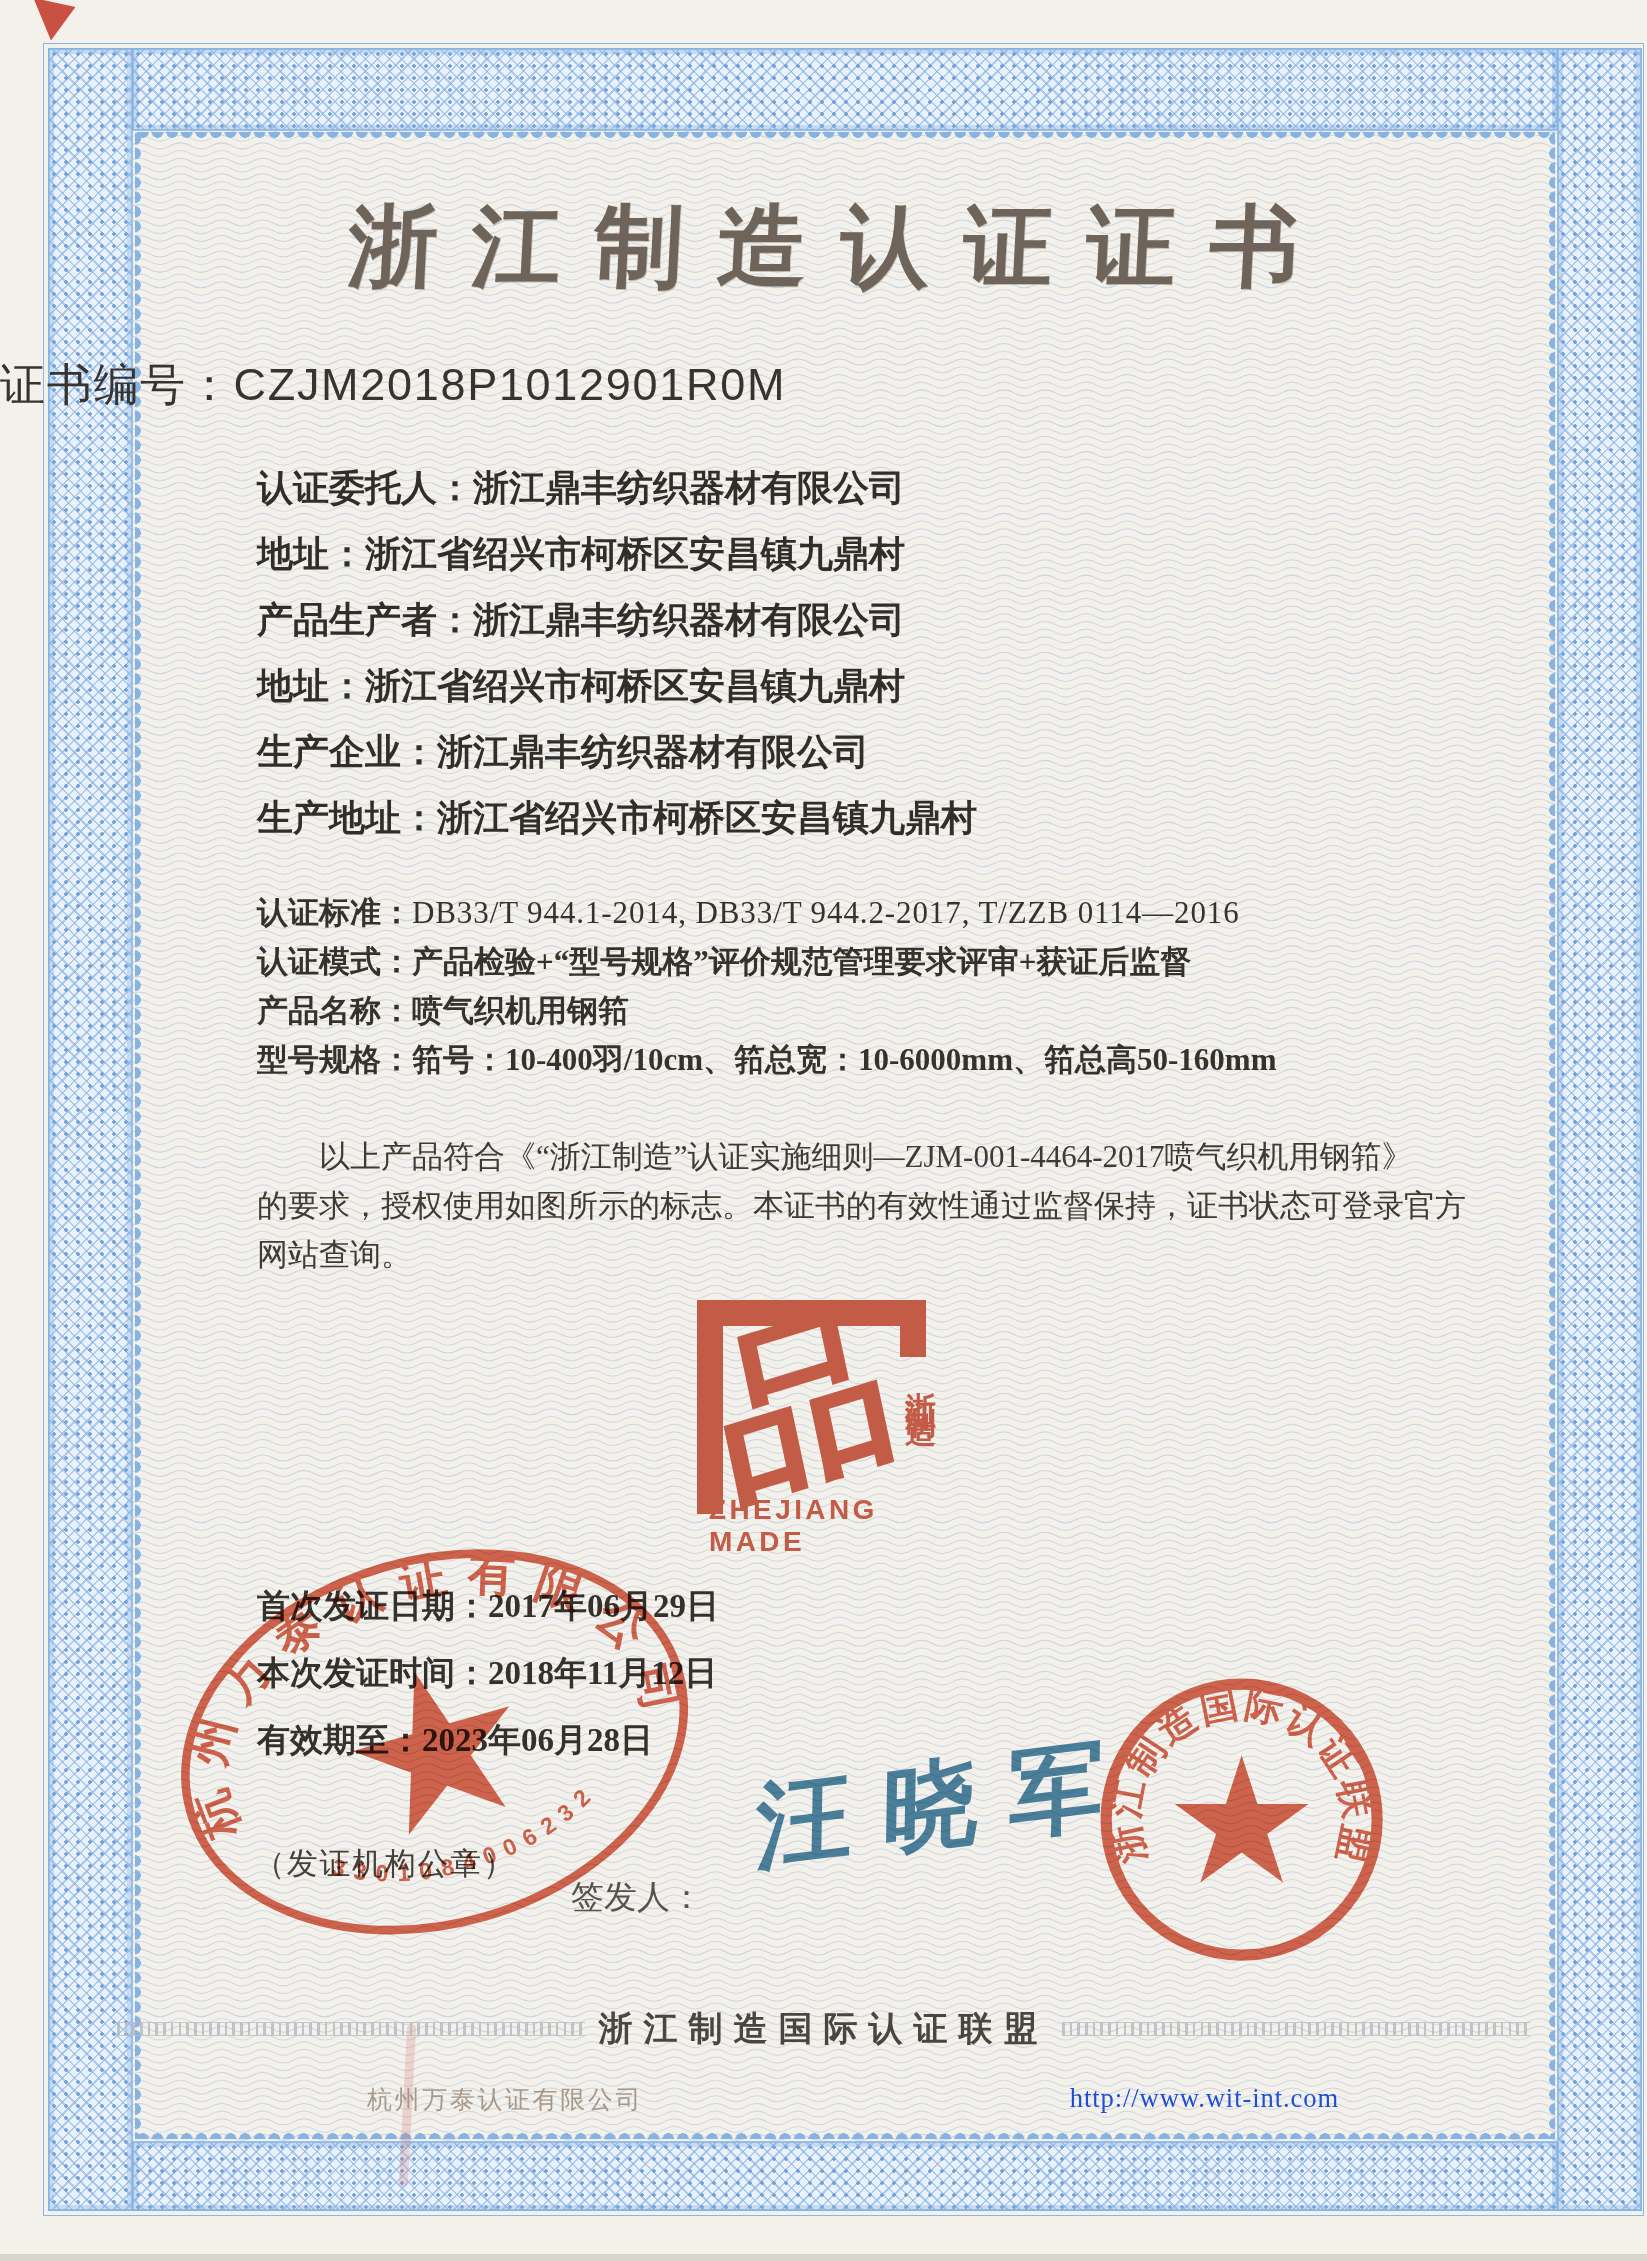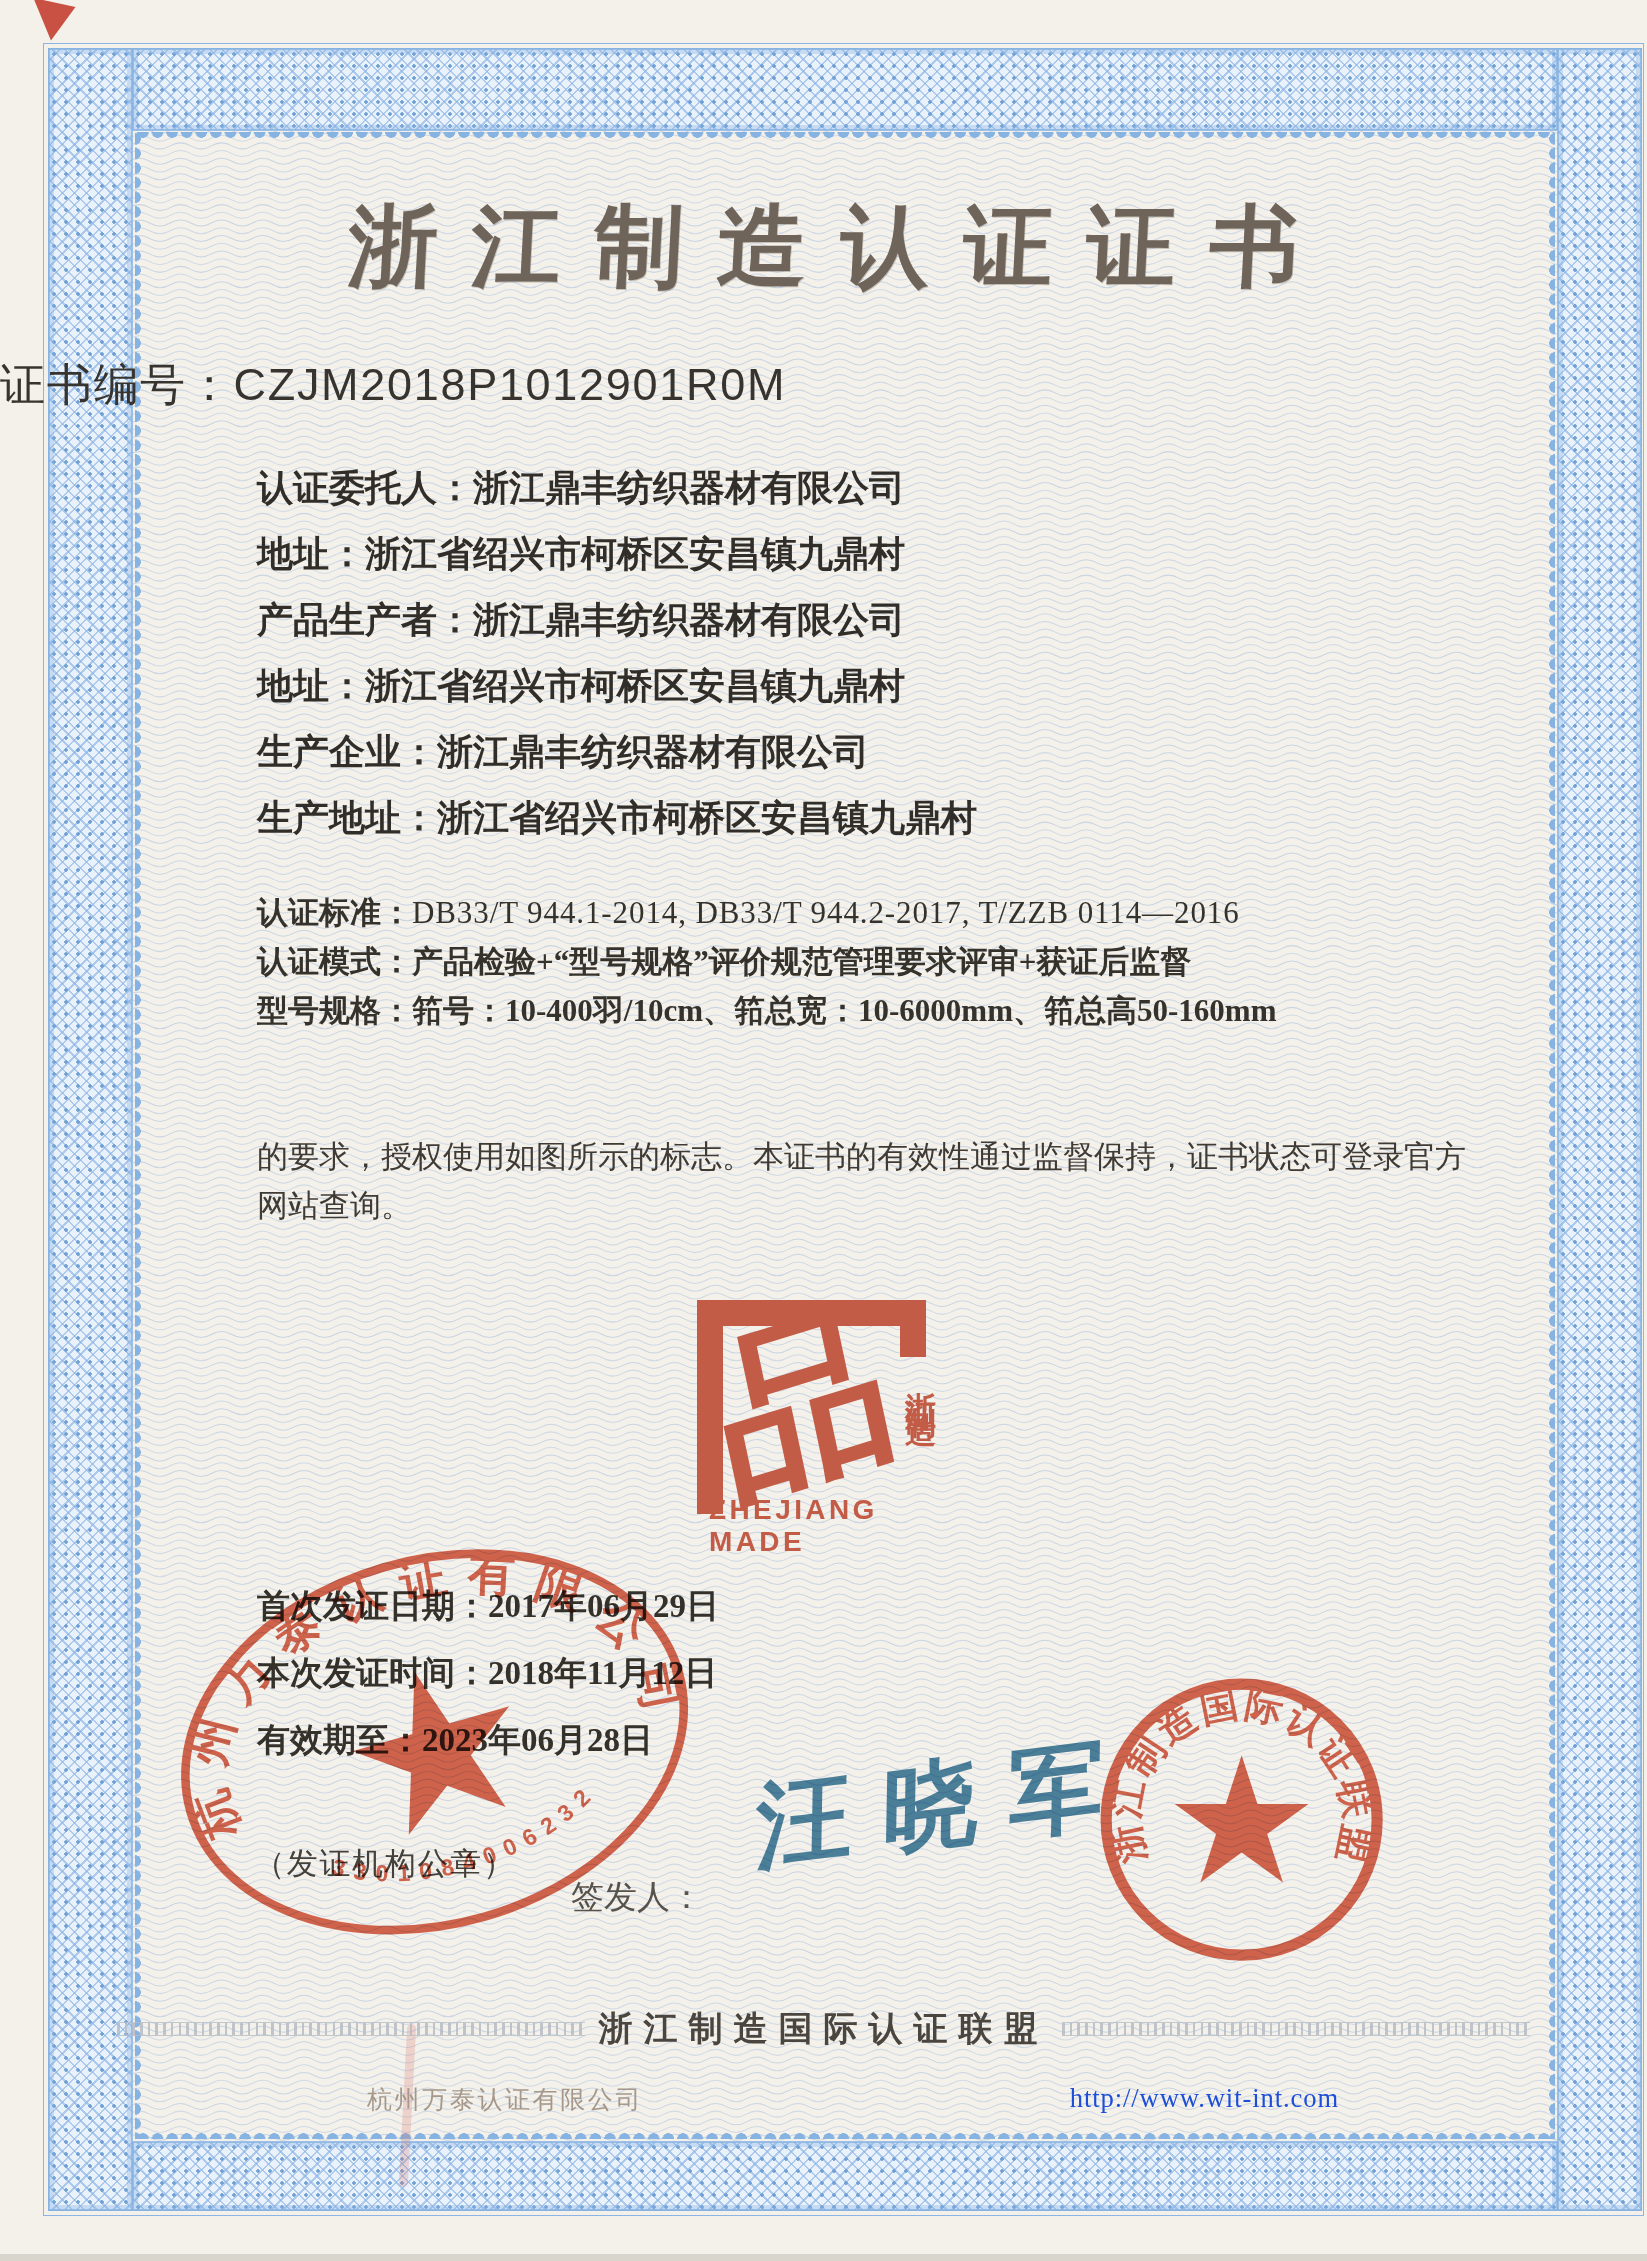--- a/index.html
+++ b/index.html
@@ -408,24 +408,26 @@
   <div class="frow"><span>地址：</span><span>浙江省绍兴市柯桥区安昌镇九鼎村</span></div>
   <div class="frow"><span>产品生产者：</span><span>浙江鼎丰纺织器材有限公司</span></div>
   <div class="frow"><span>地址：</span><span>浙江省绍兴市柯桥区安昌镇九鼎村</span></div>
   <div class="frow"><span>生产企业：</span><span>浙江鼎丰纺织器材有限公司</span></div>
   <div class="frow"><span>生产地址：</span><span>浙江省绍兴市柯桥区安昌镇九鼎村</span></div>
 </div>
 
 <div class="abs specs">
   <div class="srow"><span class="slabel">认证标准：</span><span class="sval">DB33/T 944.1-2014, DB33/T 944.2-2017, T/ZZB 0114—2016</span></div>
   <div class="srow"><span class="slabel">认证模式：</span><span class="sval">产品检验+“型号规格”评价规范管理要求评审+获证后监督</span></div>
+  <div class="srow"><span class="slabel">产品名称：</span><span class="sval">喷气织机用钢筘</span></div>
   <div class="srow"><span class="slabel">型号规格：</span><span class="sval">筘号：10-400羽/10cm、筘总宽：10-6000mm、筘总高50-160mm</span></div>
 </div>
 
 <div class="abs statement">
+  <div class="line1">以上产品符合《“浙江制造”认证实施细则—ZJM-001-4464-2017喷气织机用钢筘》</div>
   <div>的要求，授权使用如图所示的标志。本证书的有效性通过监督保持，证书状态可登录官方</div>
   <div>网站查询。</div>
 </div>
 
 <div class="abs logo">
   <div class="abs bar-left"></div>
   <div class="abs bar-top"></div>
   <div class="abs hook"></div>
   <div class="abs mark">品</div>
   <div class="abs side">浙江制造</div>

